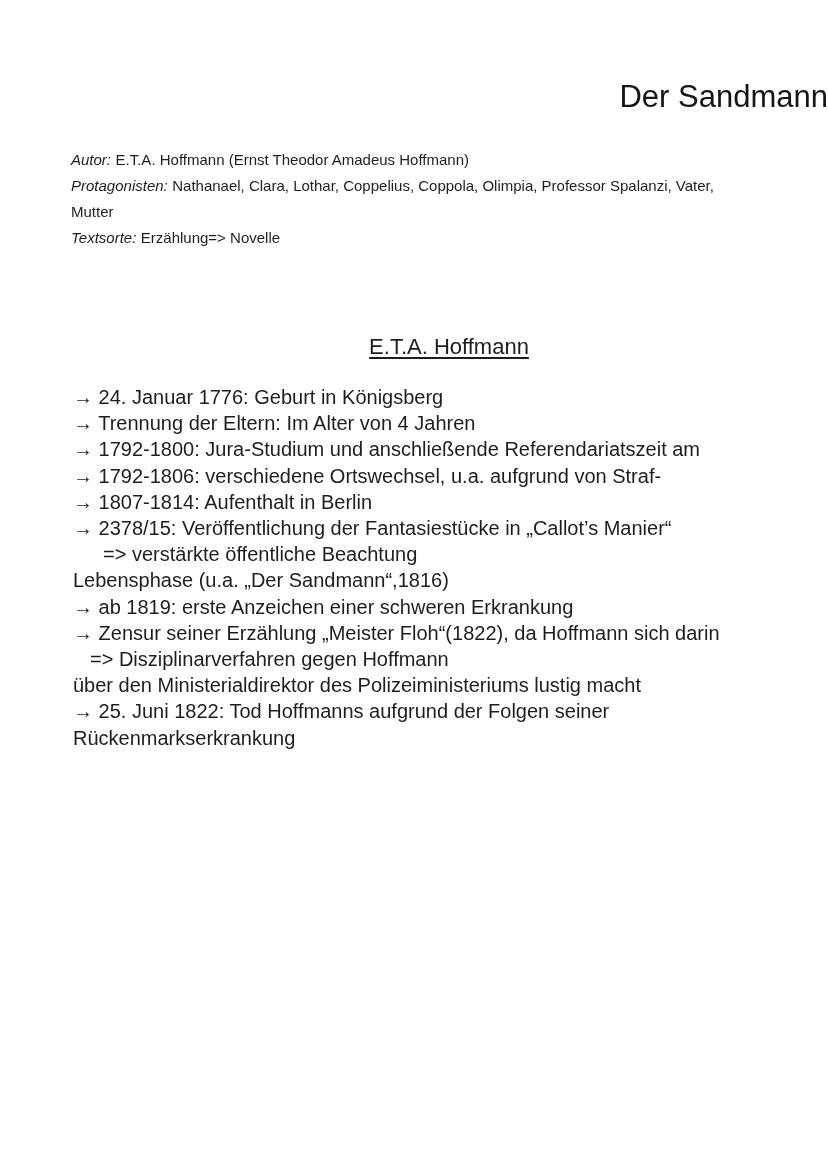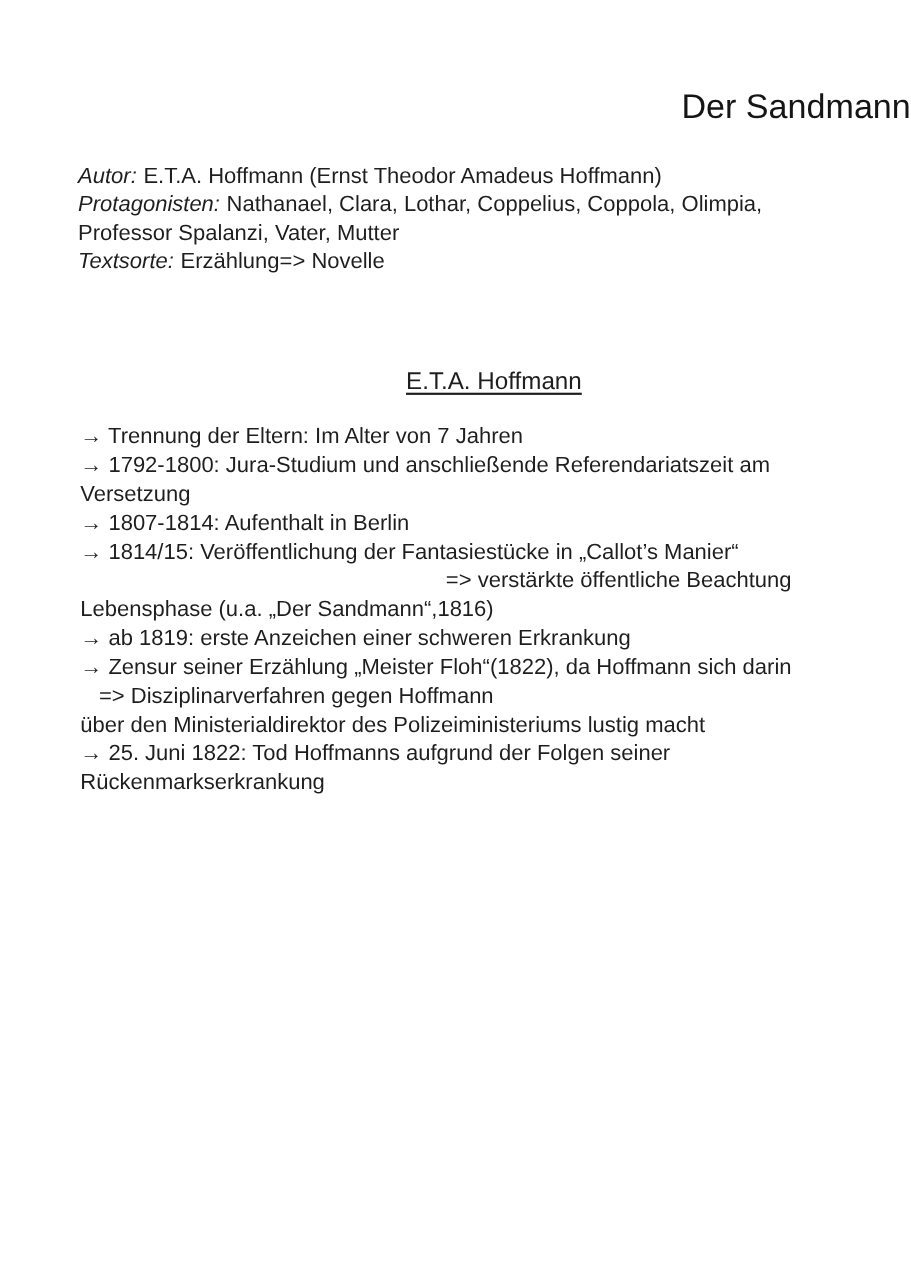--- a/index.html
+++ b/index.html
@@ -11,63 +11,64 @@
     font-family:"Liberation Sans", sans-serif;
     overflow:hidden;
   }
   .title{
     position:absolute;top:81px;left:0;width:100%;
     margin:0;text-align:right;
     font-size:31px;line-height:31px;font-weight:normal;color:#151515;
   }
   .meta{
     position:absolute;top:147px;left:71px;width:682px;
-    font-size:20px;line-height:26px;
+    font-size:15px;line-height:26px;
   }
   .meta p{margin:0;}
   .meta-label{font-style:italic;margin-right:0.30em;}
   .section-heading{
     position:absolute;top:319px;left:0;width:100%;
     margin:12px;text-align:center;
     font-size:22px;line-height:32px;font-weight:400;
     text-decoration:underline;
     text-underline-offset:3px;
     text-decoration-thickness:1.5px;
     padding-left:23px;
   }
   .bio{
     position:absolute;top:384px;left:73px;
     font-size:20px;line-height:26.2px;
     white-space:nowrap;
   }
   .bio-line{margin:0;}
-  .indent-a{padding-left:30px;text-align:right;}
+  .indent-a{padding-left:30px;}
   .indent-b{padding-left:17px;}
 </style>
 </head>
 <body>
 
 <div class="page">
 
   <h1 class="title">Der Sandmann</h1>
 
   <div class="meta">
     <p><span class="meta-label">Autor:</span><span>E.T.A. Hoffmann (Ernst Theodor Amadeus Hoffmann)</span></p>
     <p><span class="meta-label">Protagonisten:</span><span>Nathanael, Clara, Lothar, Coppelius, Coppola, Olimpia, Professor Spalanzi, Vater, Mutter</span></p>
     <p><span class="meta-label">Textsorte:</span><span>Erzählung=&gt; Novelle</span></p>
   </div>
 
   <h2 class="section-heading">E.T.A. Hoffmann</h2>
 
   <div class="bio">
-    <div class="bio-line">→ Trennung der Eltern: Im Alter von 7 Jahren</div>
+    <div class="bio-line">→ 24. Januar 1776: Geburt in Königsberg</div>
+    <div class="bio-line">→ Trennung der Eltern: Im Alter von 4 Jahren</div>
     <div class="bio-line">→ 1792-1800: Jura-Studium und anschließende Referendariatszeit am</div>
-    <div class="bio-line">Versetzung</div>
+    <div class="bio-line">→ 1792-1806: verschiedene Ortswechsel, u.a. aufgrund von Straf-</div>
     <div class="bio-line">→ 1807-1814: Aufenthalt in Berlin</div>
-    <div class="bio-line">→ 1814/15: Veröffentlichung der Fantasiestücke in „Callot’s Manier“</div>
+    <div class="bio-line">→ 2378/15: Veröffentlichung der Fantasiestücke in „Callot’s Manier“</div>
     <div class="bio-line indent-a">=&gt; verstärkte öffentliche Beachtung</div>
     <div class="bio-line">Lebensphase (u.a. „Der Sandmann“,1816)</div>
     <div class="bio-line">→ ab 1819: erste Anzeichen einer schweren Erkrankung</div>
     <div class="bio-line">→ Zensur seiner Erzählung „Meister Floh“(1822), da Hoffmann sich darin</div>
     <div class="bio-line indent-b">=&gt; Disziplinarverfahren gegen Hoffmann</div>
     <div class="bio-line">über den Ministerialdirektor des Polizeiministeriums lustig macht</div>
     <div class="bio-line">→ 25. Juni 1822: Tod Hoffmanns aufgrund der Folgen seiner</div>
     <div class="bio-line">Rückenmarkserkrankung</div>
   </div>
 

